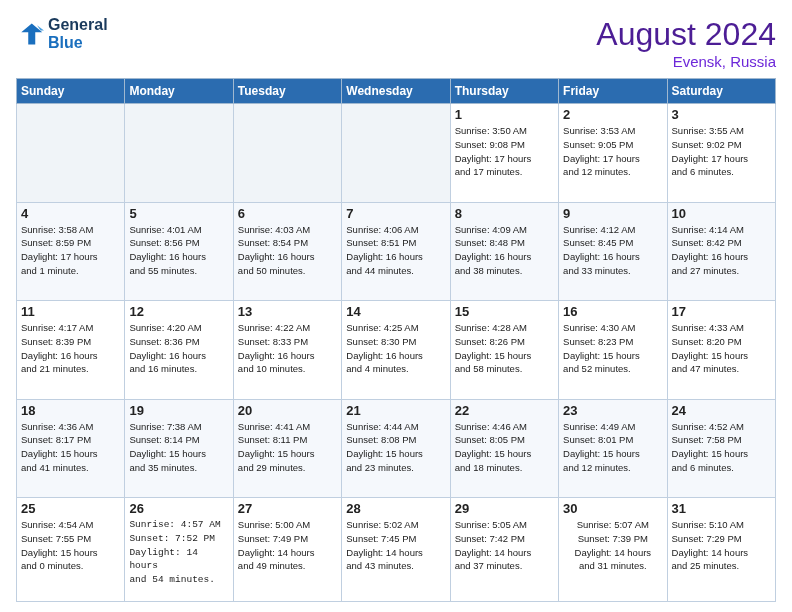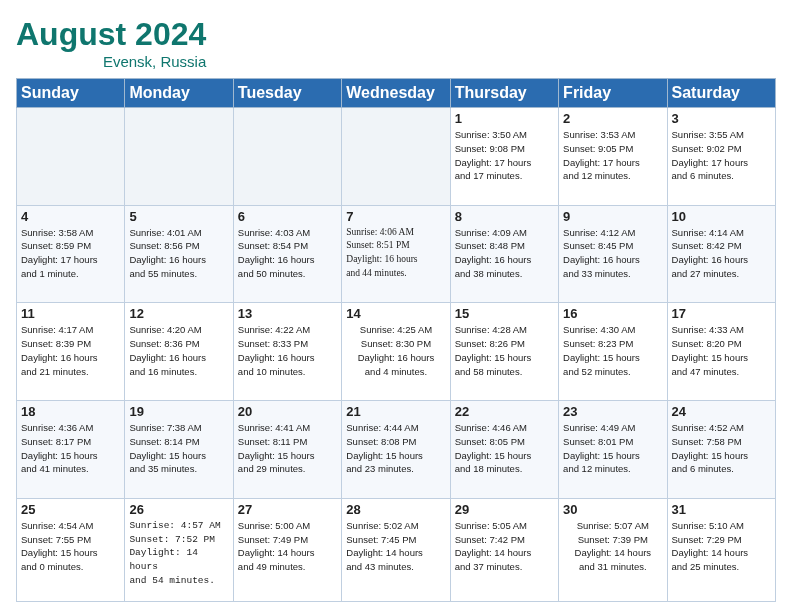--- a/index.html
+++ b/index.html
@@ -30,37 +30,37 @@
     }
     .logo-icon {
       width: 28px;
       height: 28px;
     }
     .title-block {
       text-align: right;
     }
     .month-year {
       font-size: 32px;
-      font-weight: bold;
-      color: #0f766e;
+      font-weight: normal;
+      color: #4c1d95;
     }
     .location {
       font-size: 15px;
-      color: #0f766e;
+      color: #6d28d9;
     }
     .calendar {
       flex: 1;
       border-collapse: collapse;
       width: 100%;
       table-layout: fixed;
     }
     .calendar th {
       background-color: #2b6cb0;
       color: white;
-      font-size: 16px;
+      font-size: 12px;
       font-weight: bold;
       padding: 5px 4px;
       text-align: left;
       border: 1px solid #a0b8d0;
     }
     .calendar td {
       border: 1px solid #c0cfe0;
       vertical-align: top;
       padding: 3px 4px;
       font-size: 9.5px;
@@ -84,20 +84,30 @@
     }
     .empty-cell {
       background: #f0f4f8 !important;
     }
   </style>
 </head>
 <body>
 
 <div class="page">
   <div class="header">
+    <div class="logo">
+      <svg class="logo-icon" viewBox="0 0 32 32">
+        <polygon points="18,4 30,14 22,14 22,28 14,28 14,14 6,14" fill="#1a6fbe"></polygon>
+        <polygon points="24,6 32,12 28,12" fill="#4a9fe0"></polygon>
+      </svg>
+      <div>
+        <div style="font-size:16px;font-weight:bold;color:#1a3a5c;">General</div>
+        <div style="font-size:16px;font-weight:bold;color:#1a6fbe;">Blue</div>
+      </div>
+    </div>
     <div class="title-block">
       <div class="month-year">August 2024</div>
       <div class="location">Evensk, Russia</div>
     </div>
   </div>
 
   <table class="calendar">
     <thead>
       <tr>
         <th>Sunday</th>
@@ -154,21 +164,21 @@
           </td>
           <td>
             <span class="day-num">6</span>
             <div class="day-info" style="white-space: pre-line;">Sunrise: 4:03 AM
 Sunset: 8:54 PM
 Daylight: 16 hours
 and 50 minutes.</div>
           </td>
           <td>
             <span class="day-num">7</span>
-            <div class="day-info" style="white-space: pre-line; font-family: Liberation Serif, serif;">Sunrise: 4:06 AM
+            <div class="day-info" style="white-space: pre-line;">Sunrise: 4:06 AM
 Sunset: 8:51 PM
 Daylight: 16 hours
 and 44 minutes.</div>
           </td>
           <td>
             <span class="day-num">8</span>
             <div class="day-info" style="white-space: pre-line;">Sunrise: 4:09 AM
 Sunset: 8:48 PM
 Daylight: 16 hours
 and 38 minutes.</div>
@@ -205,21 +215,21 @@
           </td>
           <td>
             <span class="day-num">13</span>
             <div class="day-info" style="white-space: pre-line;">Sunrise: 4:22 AM
 Sunset: 8:33 PM
 Daylight: 16 hours
 and 10 minutes.</div>
           </td>
           <td>
             <span class="day-num">14</span>
-            <div class="day-info" style="white-space: pre-line; text-align: center;">Sunrise: 4:25 AM
+            <div class="day-info" style="white-space: pre-line;">Sunrise: 4:25 AM
 Sunset: 8:30 PM
 Daylight: 16 hours
 and 4 minutes.</div>
           </td>
           <td>
             <span class="day-num">15</span>
             <div class="day-info" style="white-space: pre-line;">Sunrise: 4:28 AM
 Sunset: 8:26 PM
 Daylight: 15 hours
 and 58 minutes.</div>

